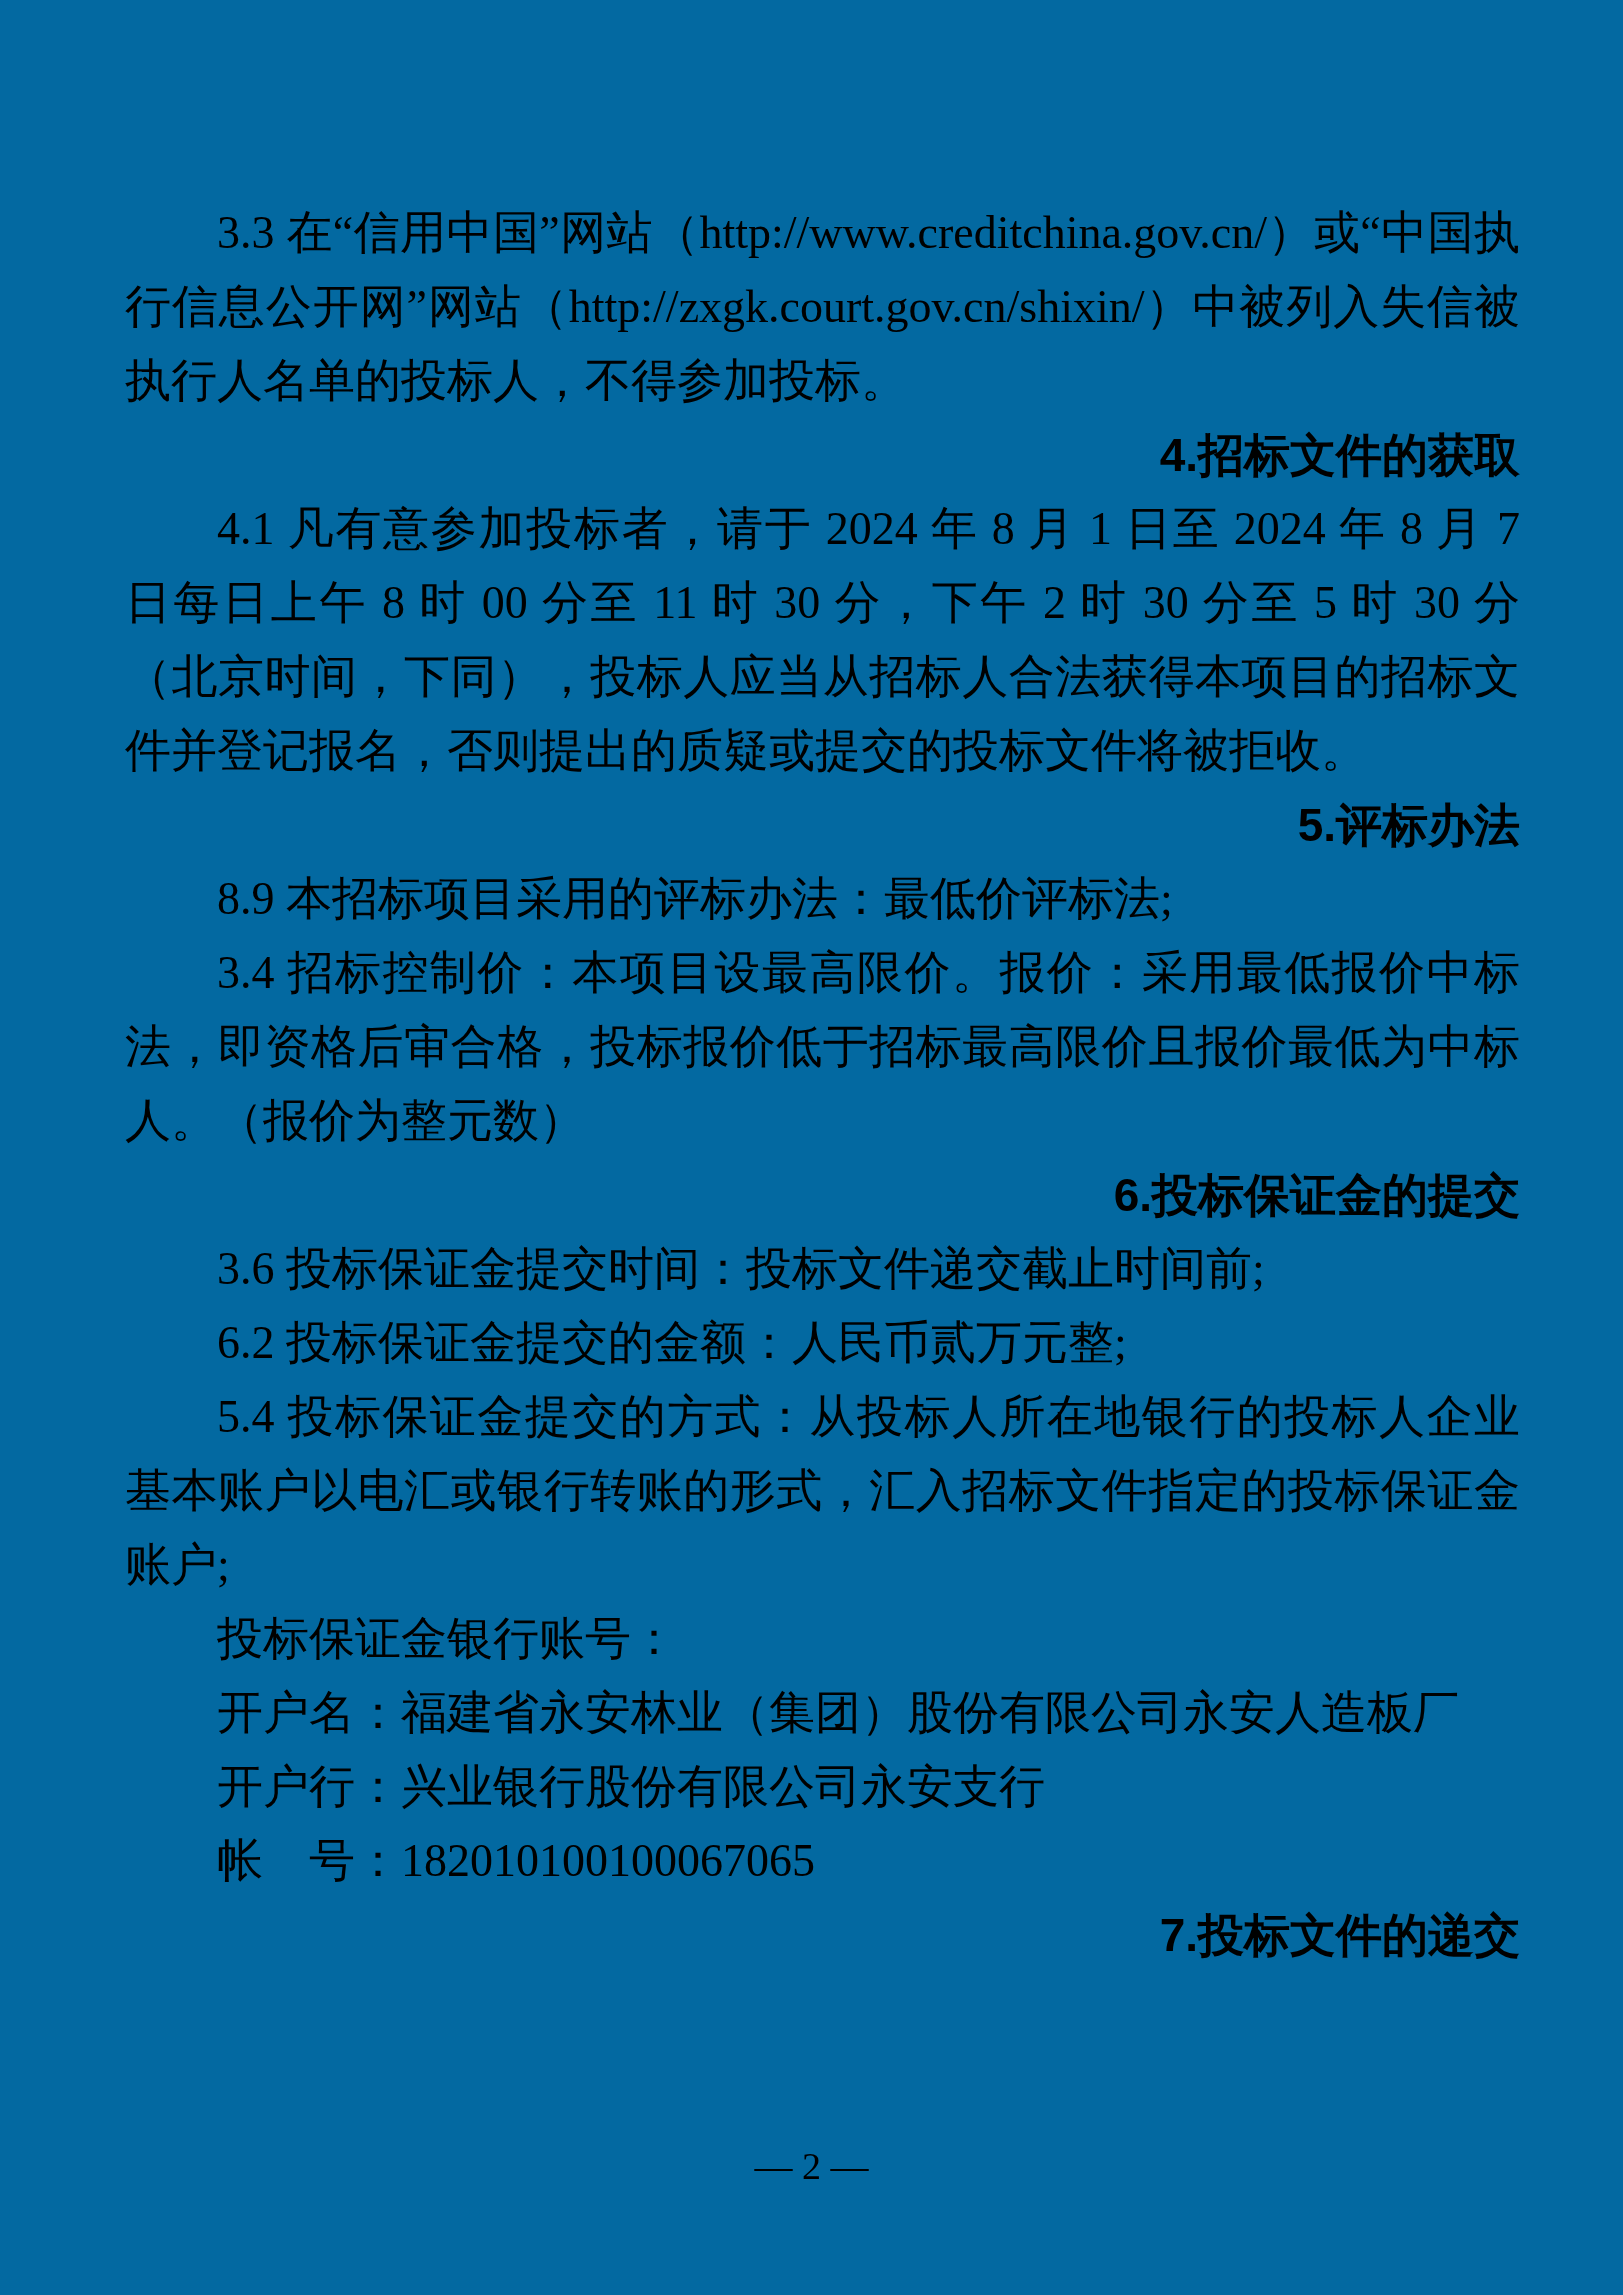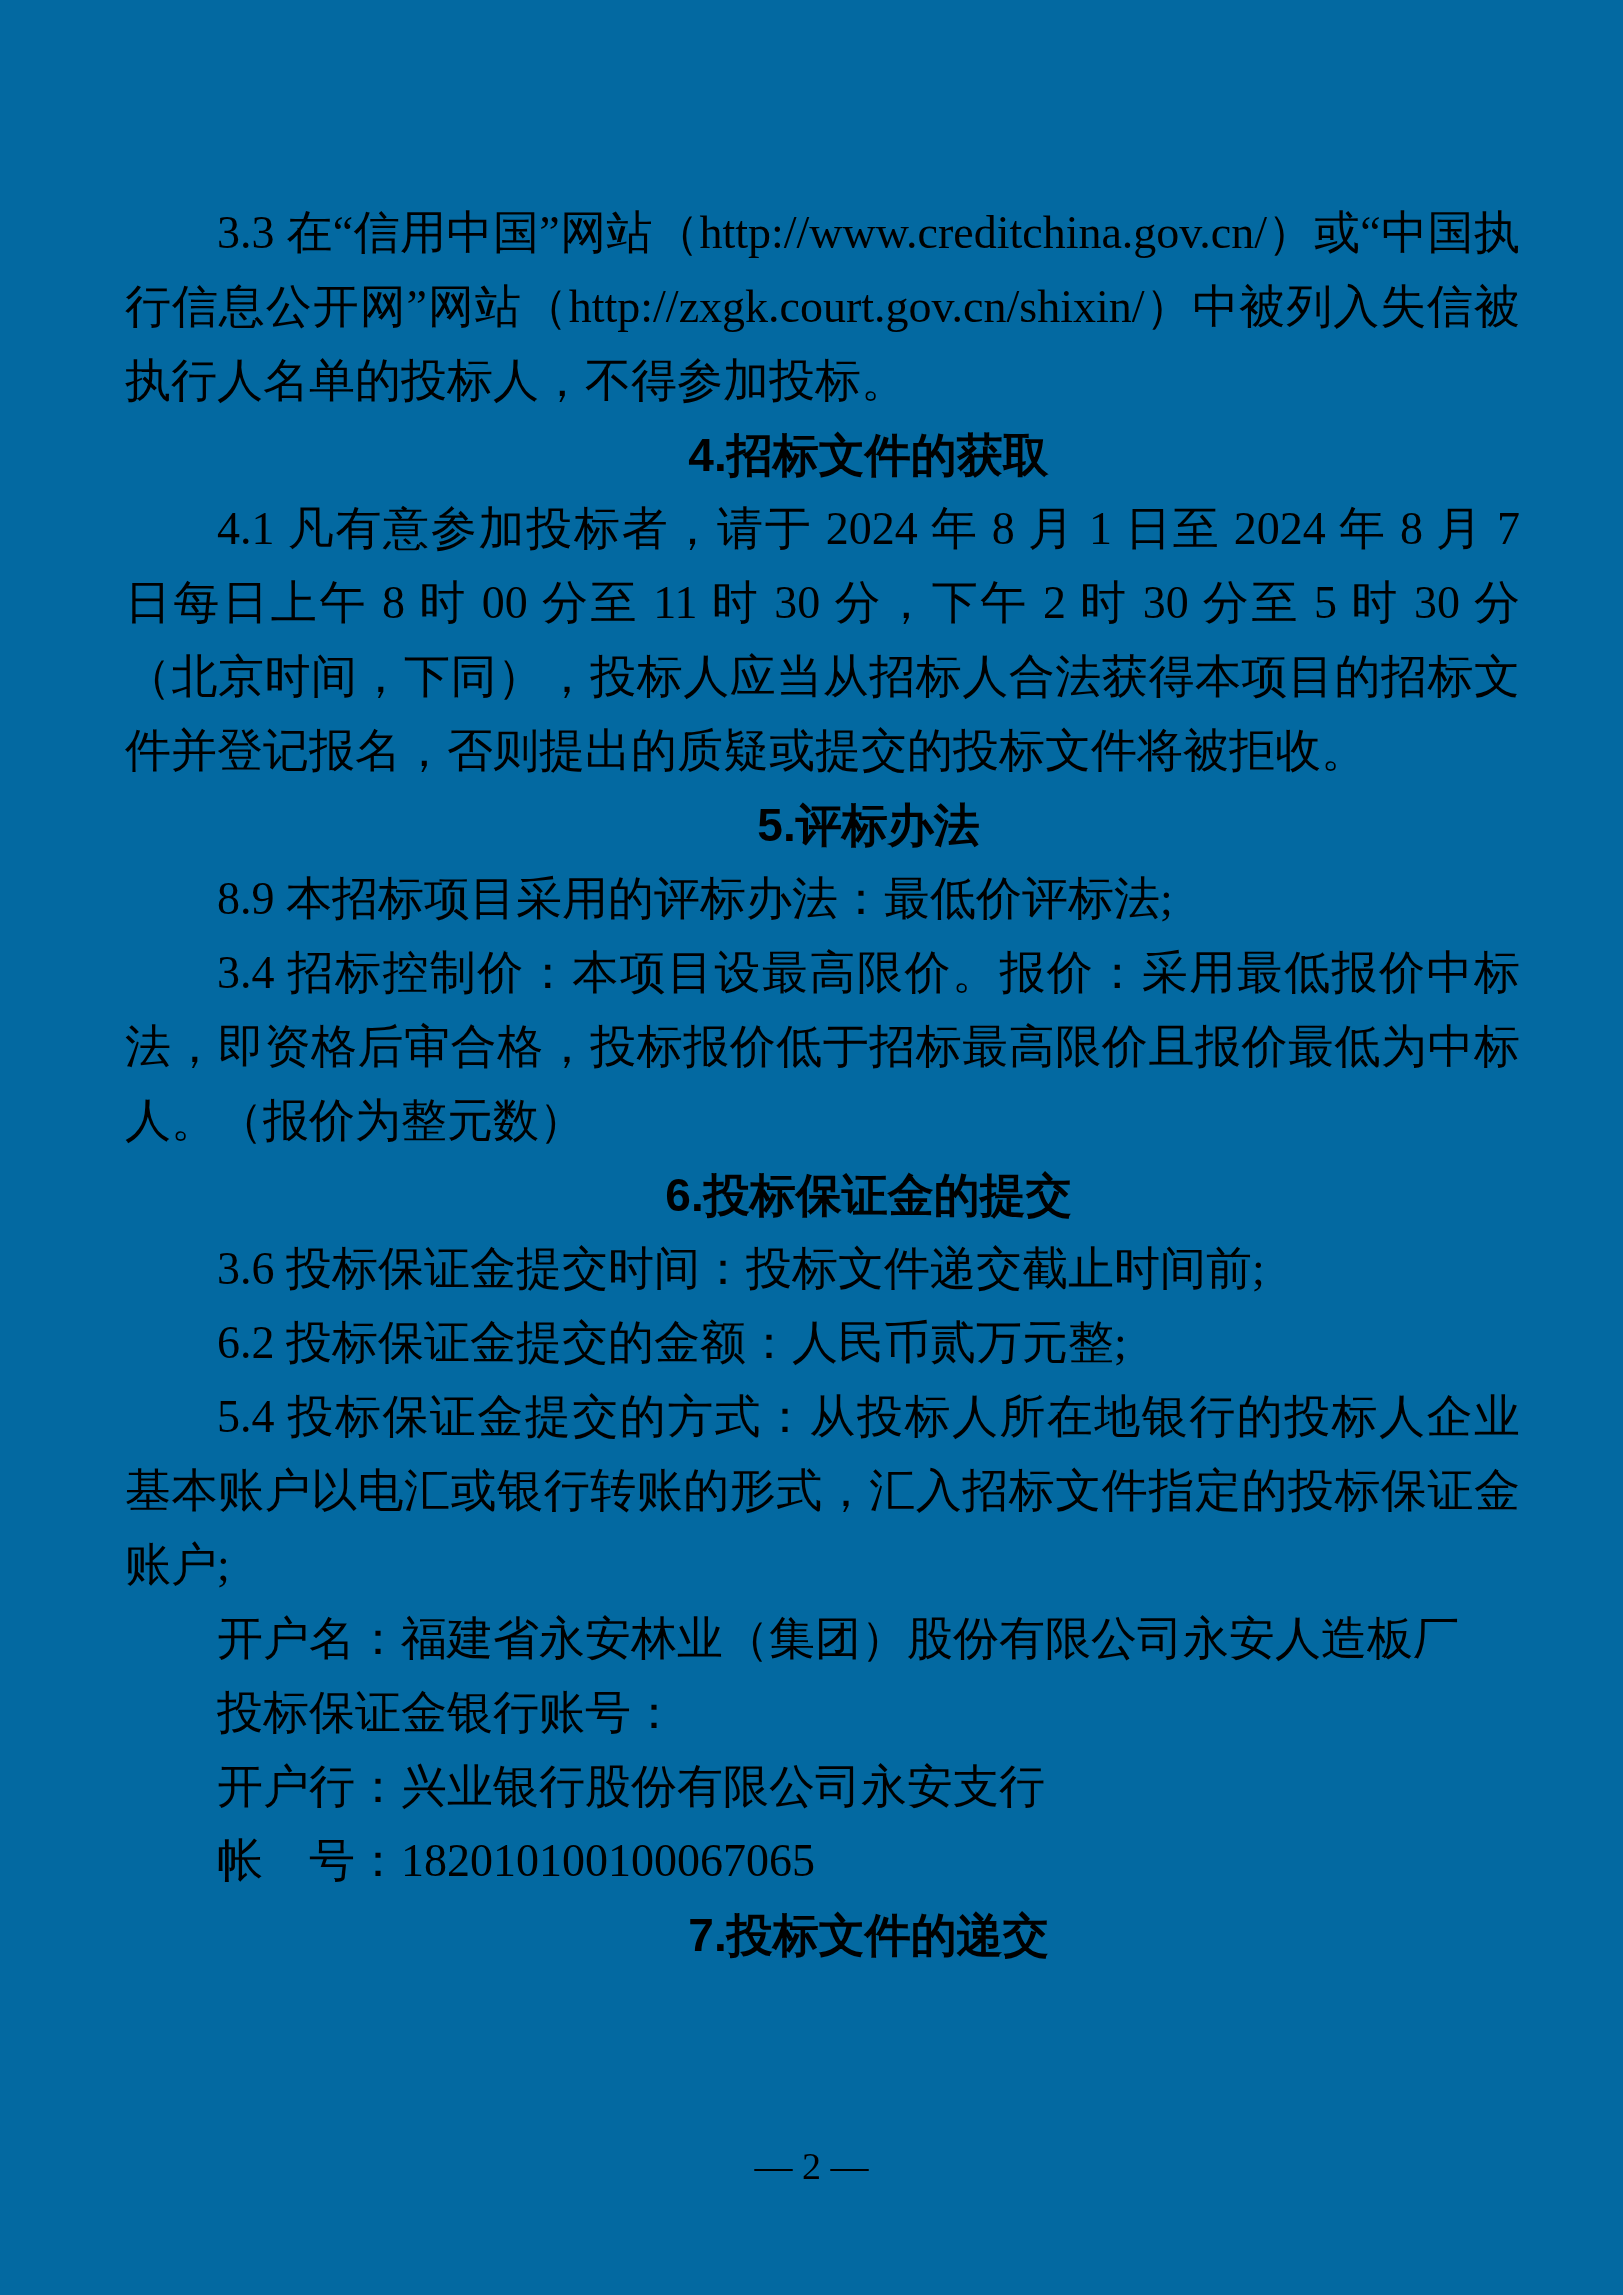--- a/index.html
+++ b/index.html
@@ -30,21 +30,21 @@
     text-align: justify;
     word-break: break-word;
   }
   .body-text {
     font-family: "Liberation Serif", "DejaVu Serif", serif;
     font-weight: normal;
   }
   .heading {
     font-family: "Liberation Sans", "DejaVu Sans", sans-serif;
     font-weight: bold;
-    text-align: center;
+    text-align: right;
   }
   .footer {
     position: absolute;
     left: 0;
     top: 2141px;
     width: 100%;
     text-align: center;
     font-family: "Liberation Serif", "DejaVu Serif", serif;
     font-size: 38px;
     line-height: 51px;
@@ -59,21 +59,21 @@
       <p class="para body-text">3.3 在“信用中国”网站（http://www.creditchina.gov.cn/）或“中国执行信息公开网”网站（http://zxgk.court.gov.cn/shixin/）中被列入失信被执行人名单的投标人，不得参加投标。</p>
       <p class="para heading">4.招标文件的获取</p>
       <p class="para body-text">4.1 凡有意参加投标者，请于 2024 年 8 月 1 日至 2024 年 8 月 7 日每日上午 8 时 00 分至 11 时 30 分，下午 2 时 30 分至 5 时 30 分（北京时间，下同），投标人应当从招标人合法获得本项目的招标文件并登记报名，否则提出的质疑或提交的投标文件将被拒收。</p>
       <p class="para heading">5.评标办法</p>
       <p class="para body-text">8.9 本招标项目采用的评标办法：最低价评标法;</p>
       <p class="para body-text">3.4 招标控制价：本项目设最高限价。报价：采用最低报价中标法，即资格后审合格，投标报价低于招标最高限价且报价最低为中标人。（报价为整元数）</p>
       <p class="para heading">6.投标保证金的提交</p>
       <p class="para body-text">3.6 投标保证金提交时间：投标文件递交截止时间前;</p>
       <p class="para body-text">6.2 投标保证金提交的金额：人民币贰万元整;</p>
       <p class="para body-text">5.4 投标保证金提交的方式：从投标人所在地银行的投标人企业基本账户以电汇或银行转账的形式，汇入招标文件指定的投标保证金账户;</p>
+      <p class="para body-text">投标保证金银行账号：</p>
       <p class="para body-text">开户名：福建省永安林业（集团）股份有限公司永安人造板厂</p>
-      <p class="para body-text">投标保证金银行账号：</p>
       <p class="para body-text">开户行：兴业银行股份有限公司永安支行</p>
       <p class="para body-text">帐　号：182010100100067065</p>
       <p class="para heading">7.投标文件的递交</p>
     </div>
   <div class="footer">— 2 —</div>
 </div>
 
 
 </body></html>

